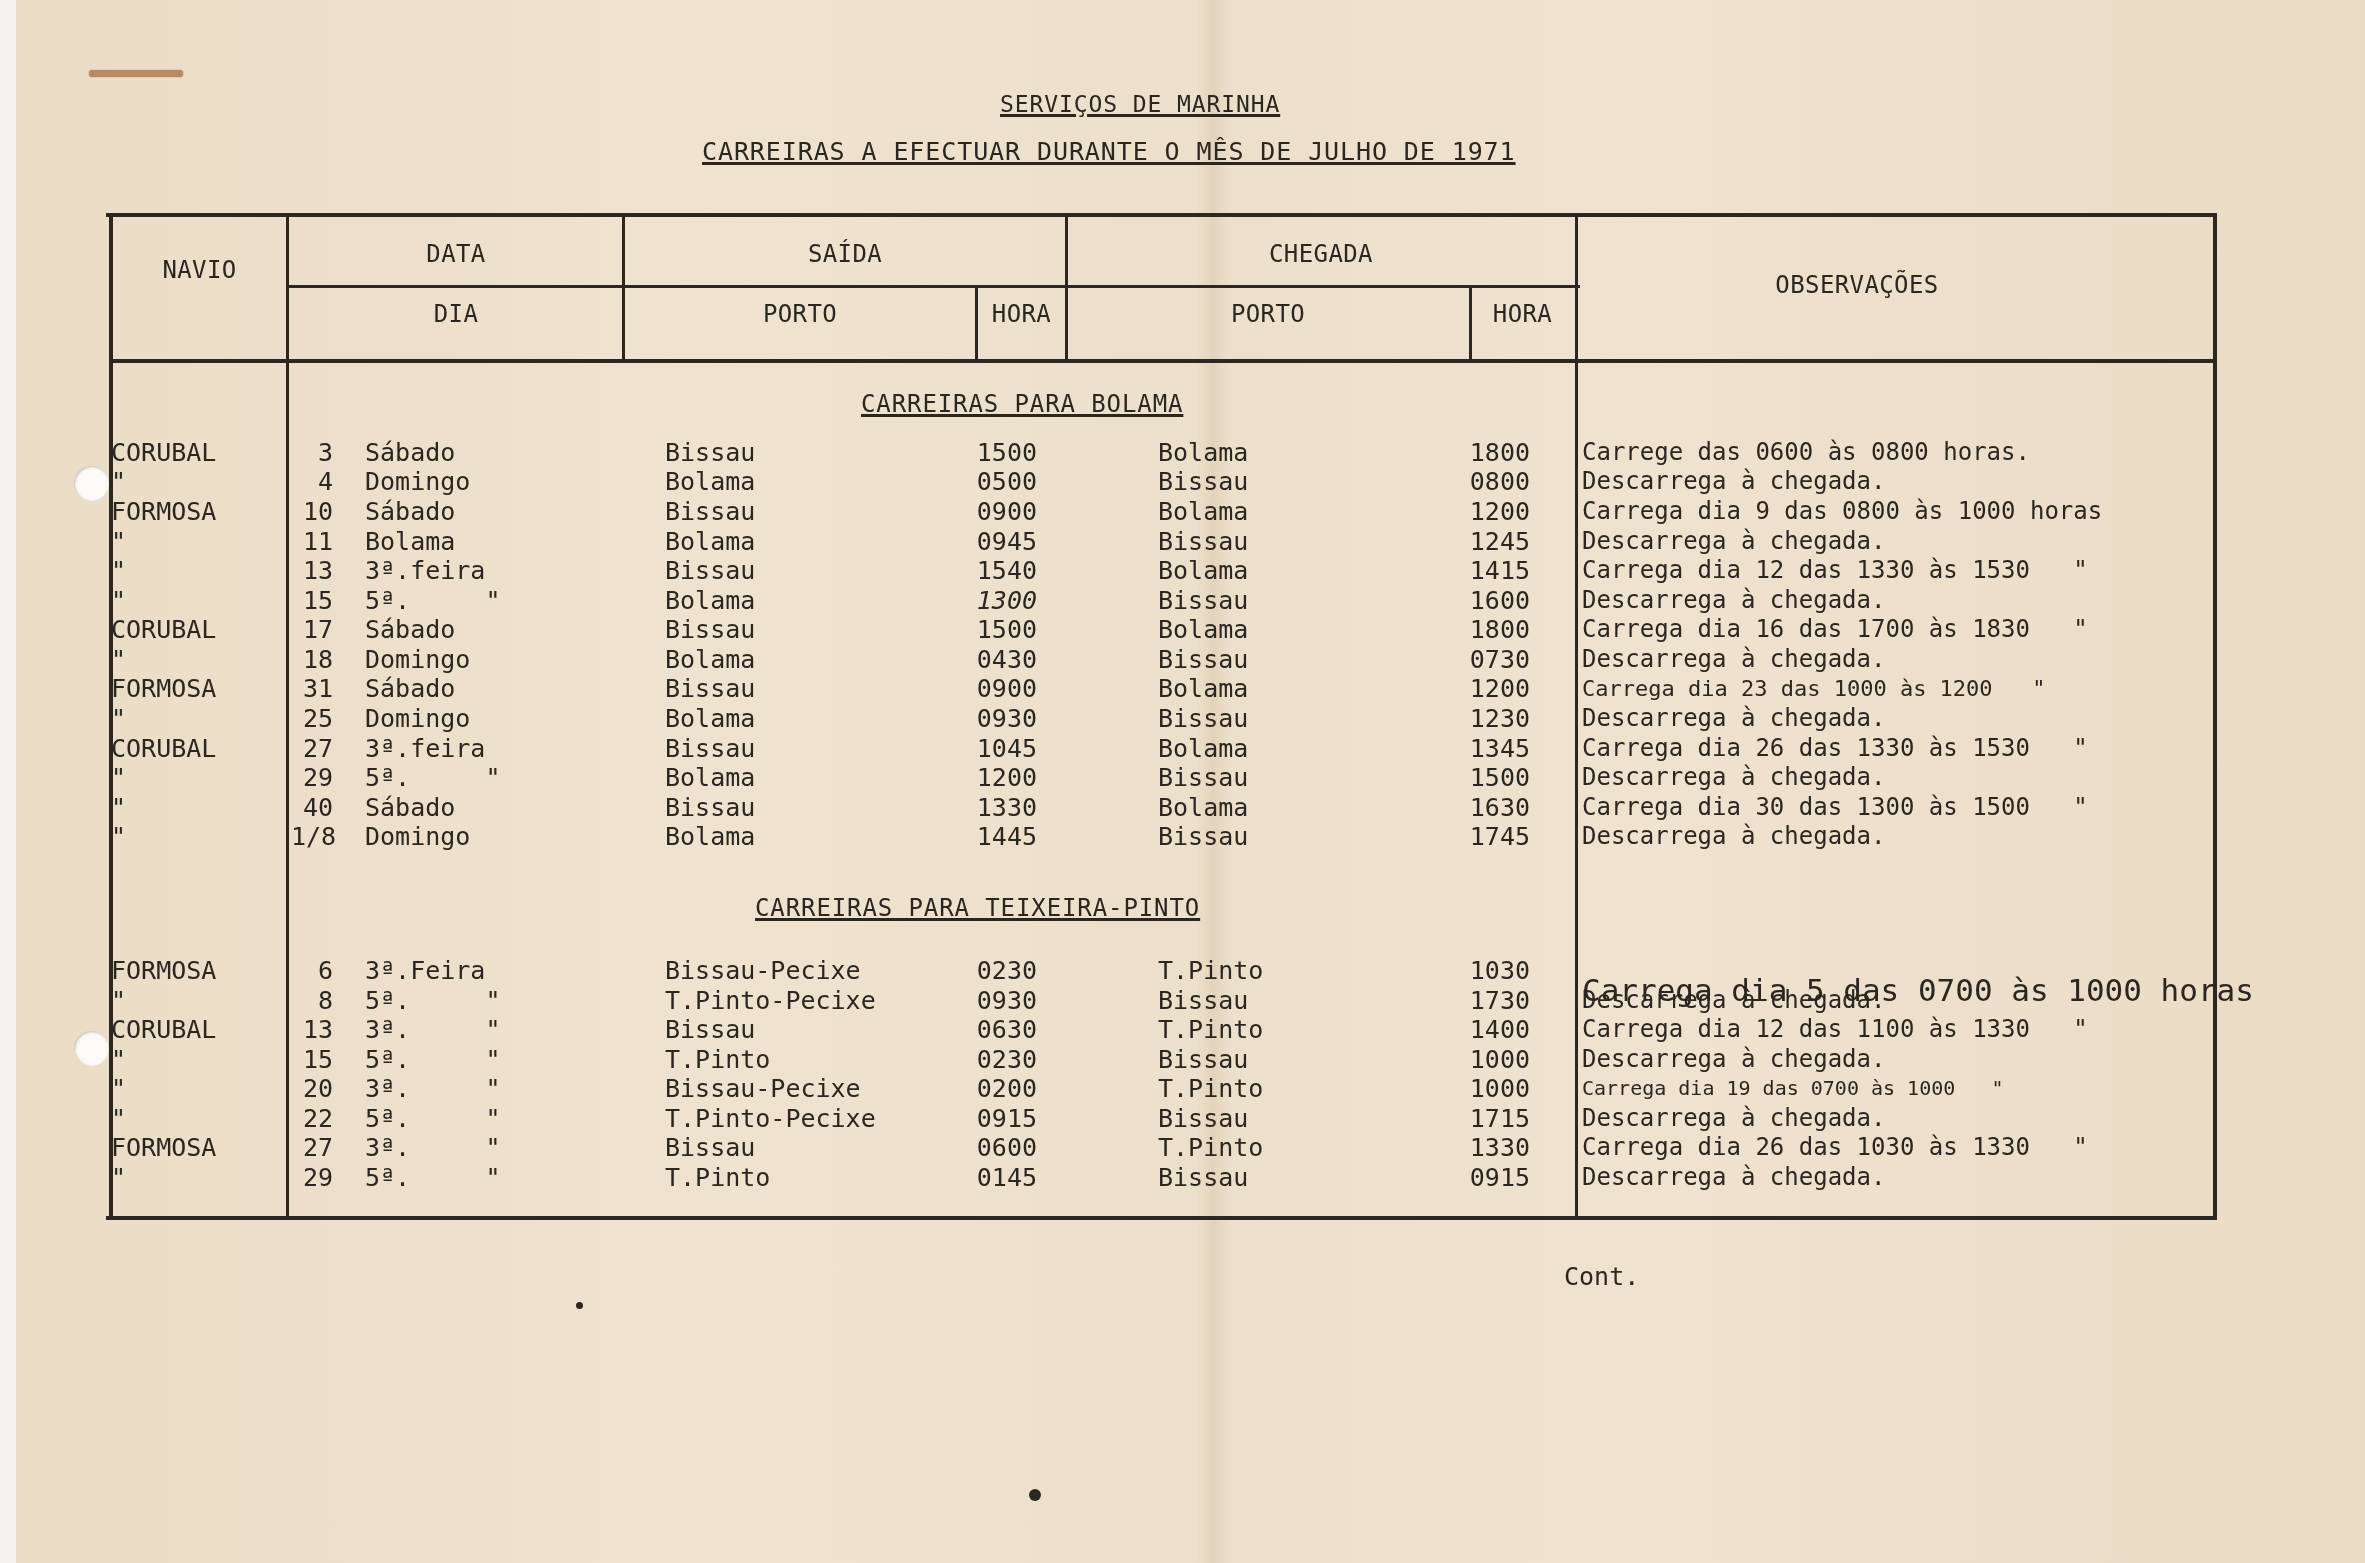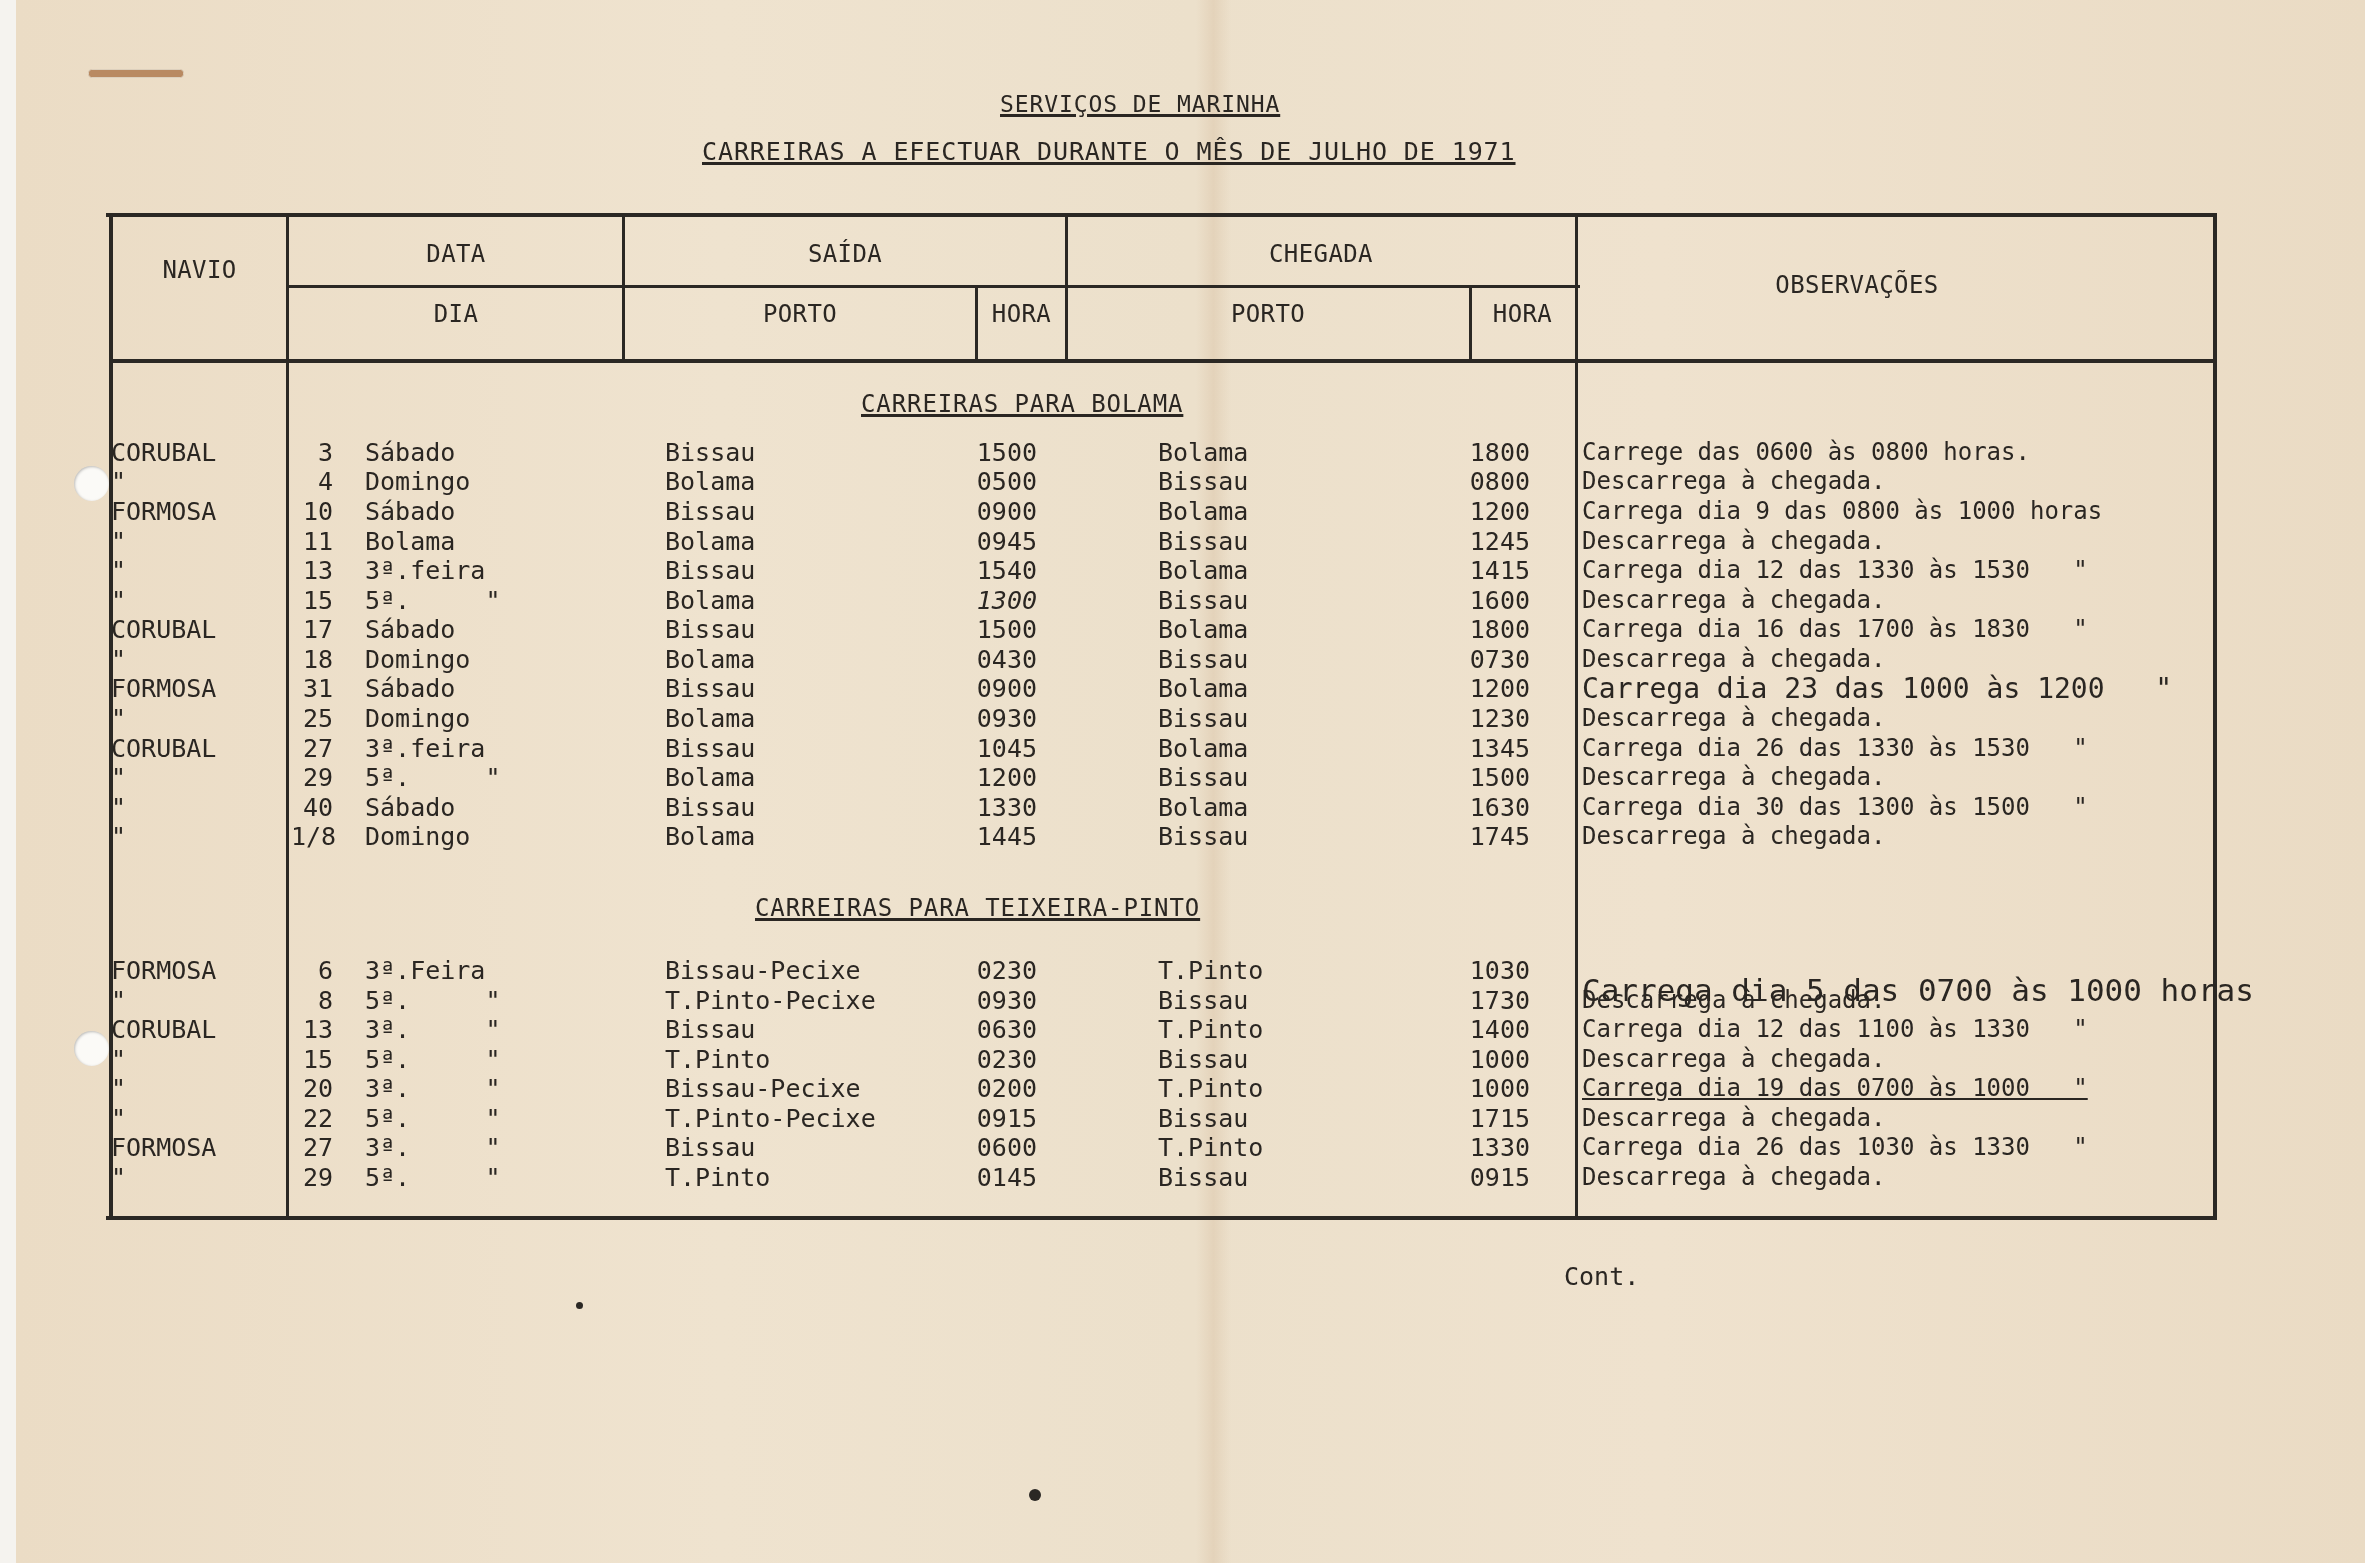--- a/index.html
+++ b/index.html
@@ -153,21 +153,21 @@
         <div class="cell " style="left: 1582px; top: 645px; font-size: 24px;">Descarrega à chegada.</div>
       </div>
       <div>
         <div class="cell ship" style="left: 111px; top: 674px;">FORMOSA</div>
         <div class="cell num" style="left: 291px; top: 674px;">31</div>
         <div class="cell " style="left: 365px; top: 674px;">Sábado</div>
         <div class="cell " style="left: 665px; top: 674px;">Bissau</div>
         <div class="cell hora" style="left: 949px; top: 674px;">0900</div>
         <div class="cell " style="left: 1158px; top: 674px;">Bolama</div>
         <div class="cell hora" style="left: 1442px; top: 674px;">1200</div>
-        <div class="cell " style="left: 1582px; top: 674px; font-size: 28px;">Carrega dia 23 das 1000 às 1200   "</div>
+        <div class="cell " style="left: 1582px; top: 674px; font-size: 22px;">Carrega dia 23 das 1000 às 1200   "</div>
       </div>
       <div>
         <div class="cell ship" style="left: 111px; top: 704px;">"</div>
         <div class="cell num" style="left: 291px; top: 704px;">25</div>
         <div class="cell " style="left: 365px; top: 704px;">Domingo</div>
         <div class="cell " style="left: 665px; top: 704px;">Bolama</div>
         <div class="cell hora" style="left: 949px; top: 704px;">0930</div>
         <div class="cell " style="left: 1158px; top: 704px;">Bissau</div>
         <div class="cell hora" style="left: 1442px; top: 704px;">1230</div>
         <div class="cell " style="left: 1582px; top: 704px; font-size: 24px;">Descarrega à chegada.</div>
@@ -253,21 +253,21 @@
         <div class="cell " style="left: 1582px; top: 1045px; font-size: 24px;">Descarrega à chegada.</div>
       </div>
       <div>
         <div class="cell ship" style="left: 111px; top: 1074px;">"</div>
         <div class="cell num" style="left: 291px; top: 1074px;">20</div>
         <div class="cell " style="left: 365px; top: 1074px;">3ª.     "</div>
         <div class="cell " style="left: 665px; top: 1074px;">Bissau-Pecixe</div>
         <div class="cell hora" style="left: 949px; top: 1074px;">0200</div>
         <div class="cell " style="left: 1158px; top: 1074px;">T.Pinto</div>
         <div class="cell hora" style="left: 1442px; top: 1074px;">1000</div>
-        <div class="cell " style="left: 1582px; top: 1074px; font-size: 24px; text-decoration: underline;">Carrega dia 19 das 0700 às 1000   "</div>
+        <div class="cell " style="left: 1582px; top: 1074px; font-size: 20px;">Carrega dia 19 das 0700 às 1000   "</div>
       </div>
       <div>
         <div class="cell ship" style="left: 111px; top: 1104px;">"</div>
         <div class="cell num" style="left: 291px; top: 1104px;">22</div>
         <div class="cell " style="left: 365px; top: 1104px;">5ª.     "</div>
         <div class="cell " style="left: 665px; top: 1104px;">T.Pinto-Pecixe</div>
         <div class="cell hora" style="left: 949px; top: 1104px;">0915</div>
         <div class="cell " style="left: 1158px; top: 1104px;">Bissau</div>
         <div class="cell hora" style="left: 1442px; top: 1104px;">1715</div>
         <div class="cell " style="left: 1582px; top: 1104px; font-size: 24px;">Descarrega à chegada.</div>

